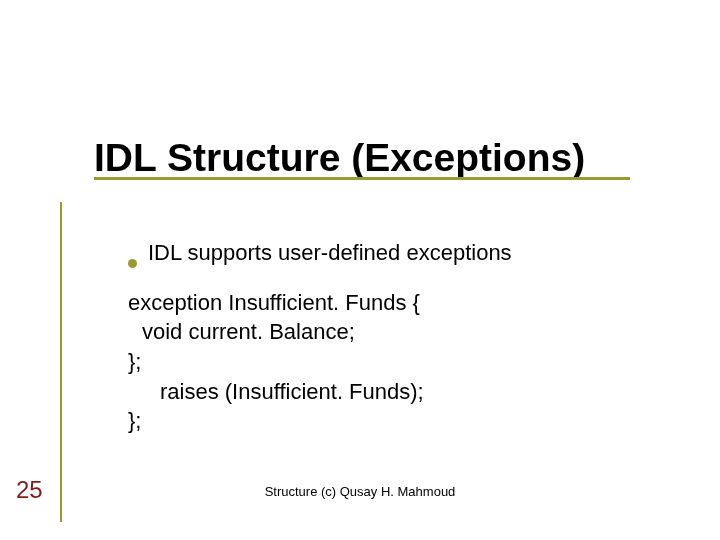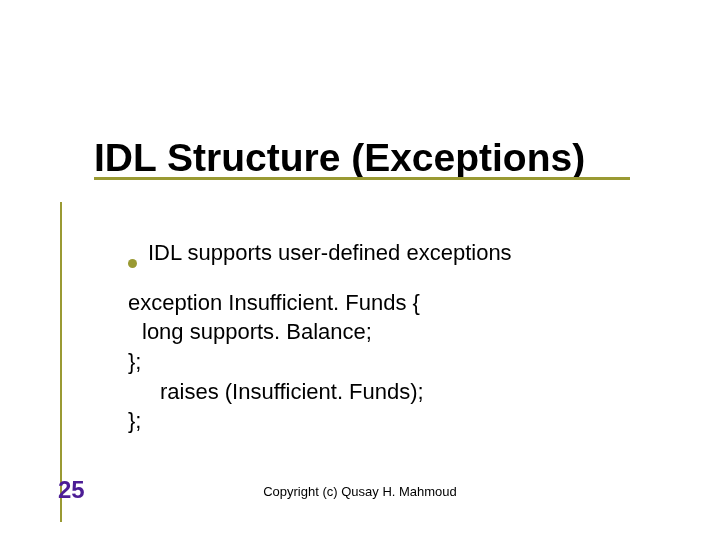--- a/index.html
+++ b/index.html
@@ -8,47 +8,47 @@
   .title-wrap { position: absolute; left: 94px; top: 136px; }
   .title { font-size: 39px; font-weight: bold; color: #000; }
   .title-underline { position: absolute; left: 94px; top: 177px; width: 536px; height: 3px; background: #9a9a33; }
   .body { position: absolute; left: 128px; top: 198px; width: 520px; color: #000; font-size: 22px; line-height: 1.35; }
   .bullet-row { display: flex; align-items: flex-end; margin-top: 40px; }
   .bullet-dot { width: 9px; height: 9px; border-radius: 50%; background: #9a9a33; margin-top: 10px; margin-right: 11px; flex: 0 0 auto; }
   .code-lines { margin-top: 20px; }
   .code-line { font-size: 22px; }
   .indent1 { padding-left: 14px; }
   .indent2 { padding-left: 32px; }
-  .page-num { position: absolute; left: 16px; top: 476px; font-size: 24px; font-weight: bold; color: #4c1d95; margin-left: 42px; }
+  .page-num { position: absolute; left: 16px; top: 476px; font-size: 24px; font-weight: normal; color: #7f1d1d; }
   .vline { position: absolute; left: 60px; top: 202px; width: 2px; height: 320px; background: #9a9a33; }
   .copyright { position: absolute; left: 0; width: 720px; top: 484px; text-align: center; font-size: 13px; color: #000; }
 </style>
 </head>
 <body>
 
 <div class="slide">
 
   <div class="title-wrap">
     <div class="title">IDL Structure (Exceptions)</div>
   </div>
   <div class="title-underline"></div>
 
   <div class="body">
     <div class="bullet-row">
       <span class="bullet-dot"></span>
       <span>IDL supports user-defined exceptions</span>
     </div>
     <div class="code-lines">
       <div class="code-line">exception Insufficient. Funds {</div>
-      <div class="code-line indent1">long supports. Balance;</div>
+      <div class="code-line indent1">void current. Balance;</div>
       <div class="code-line">};</div>
       <div class="code-line indent2">raises (Insufficient. Funds);</div>
       <div class="code-line">};</div>
     </div>
   </div>
 
   <div class="vline"></div>
 
   <div class="page-num">25</div>
 
-  <div class="copyright">Copyright (c) Qusay H. Mahmoud</div>
+  <div class="copyright">Structure (c) Qusay H. Mahmoud</div>
 
 </div>
 
 </body></html>

